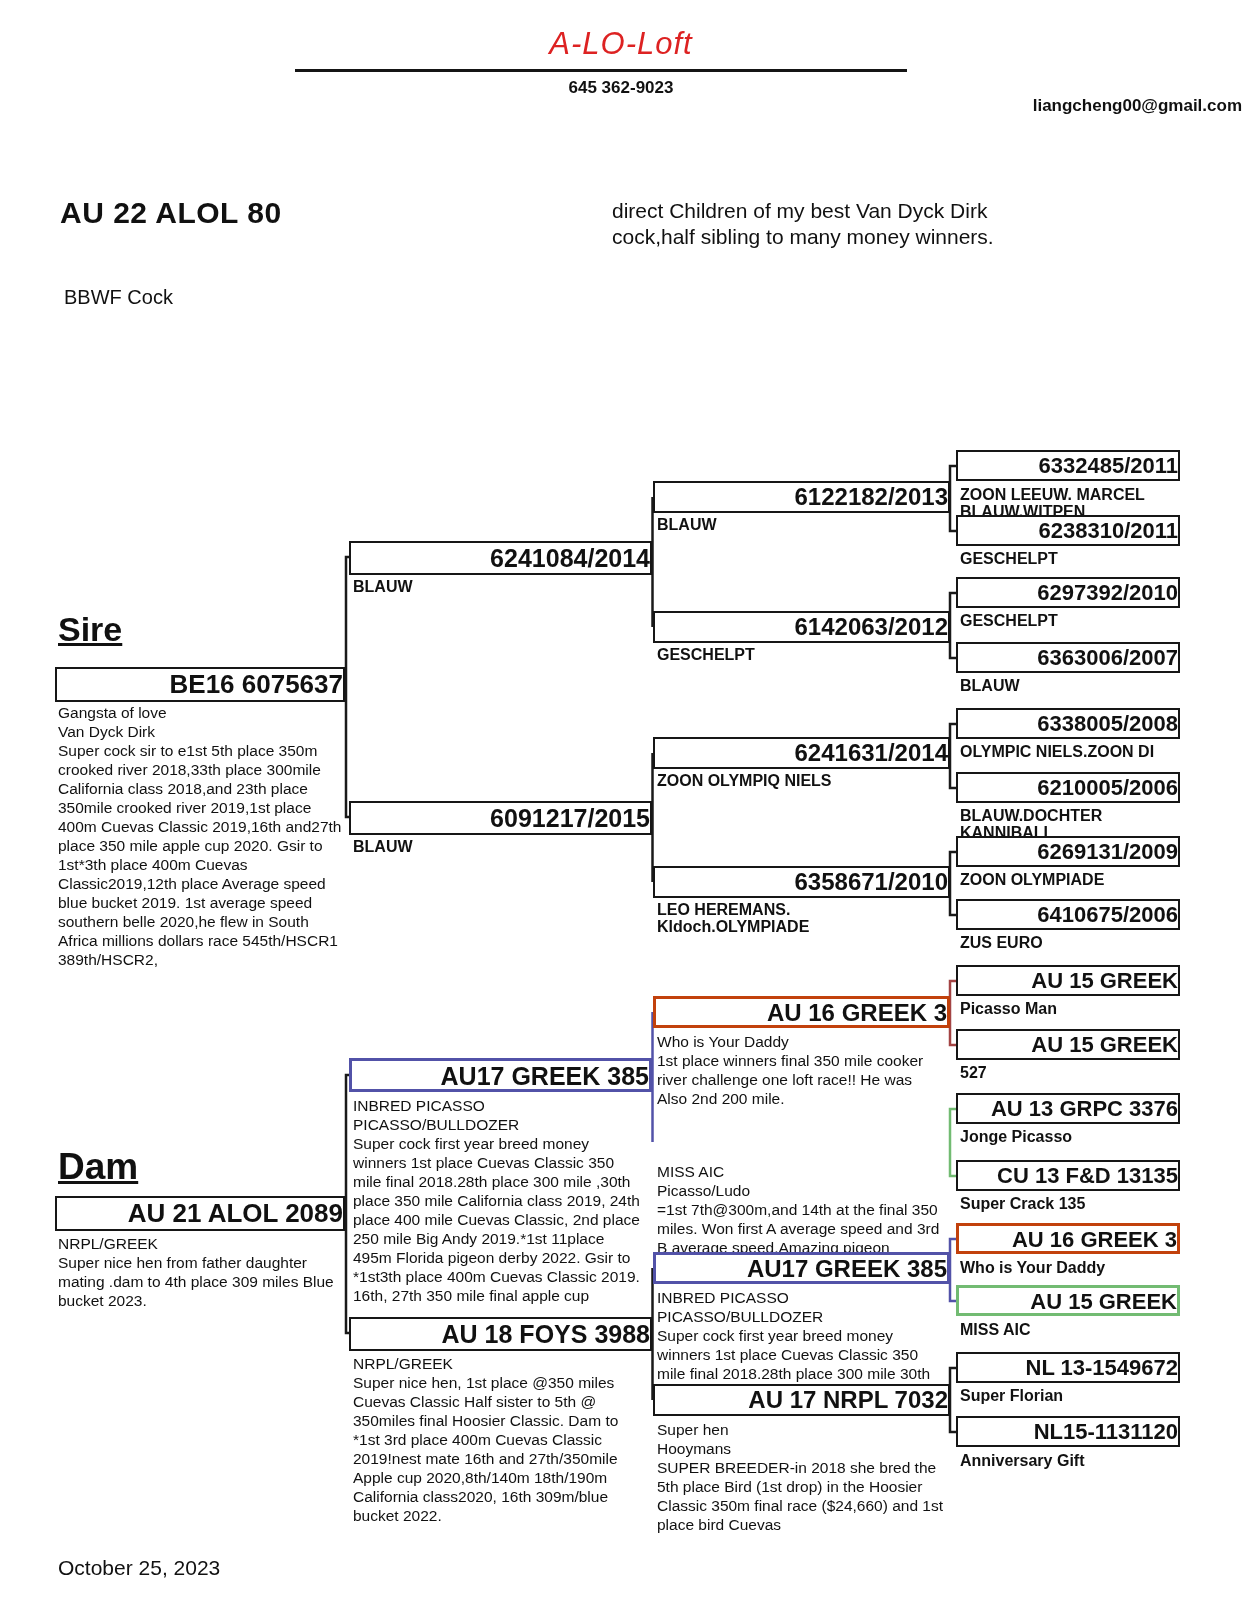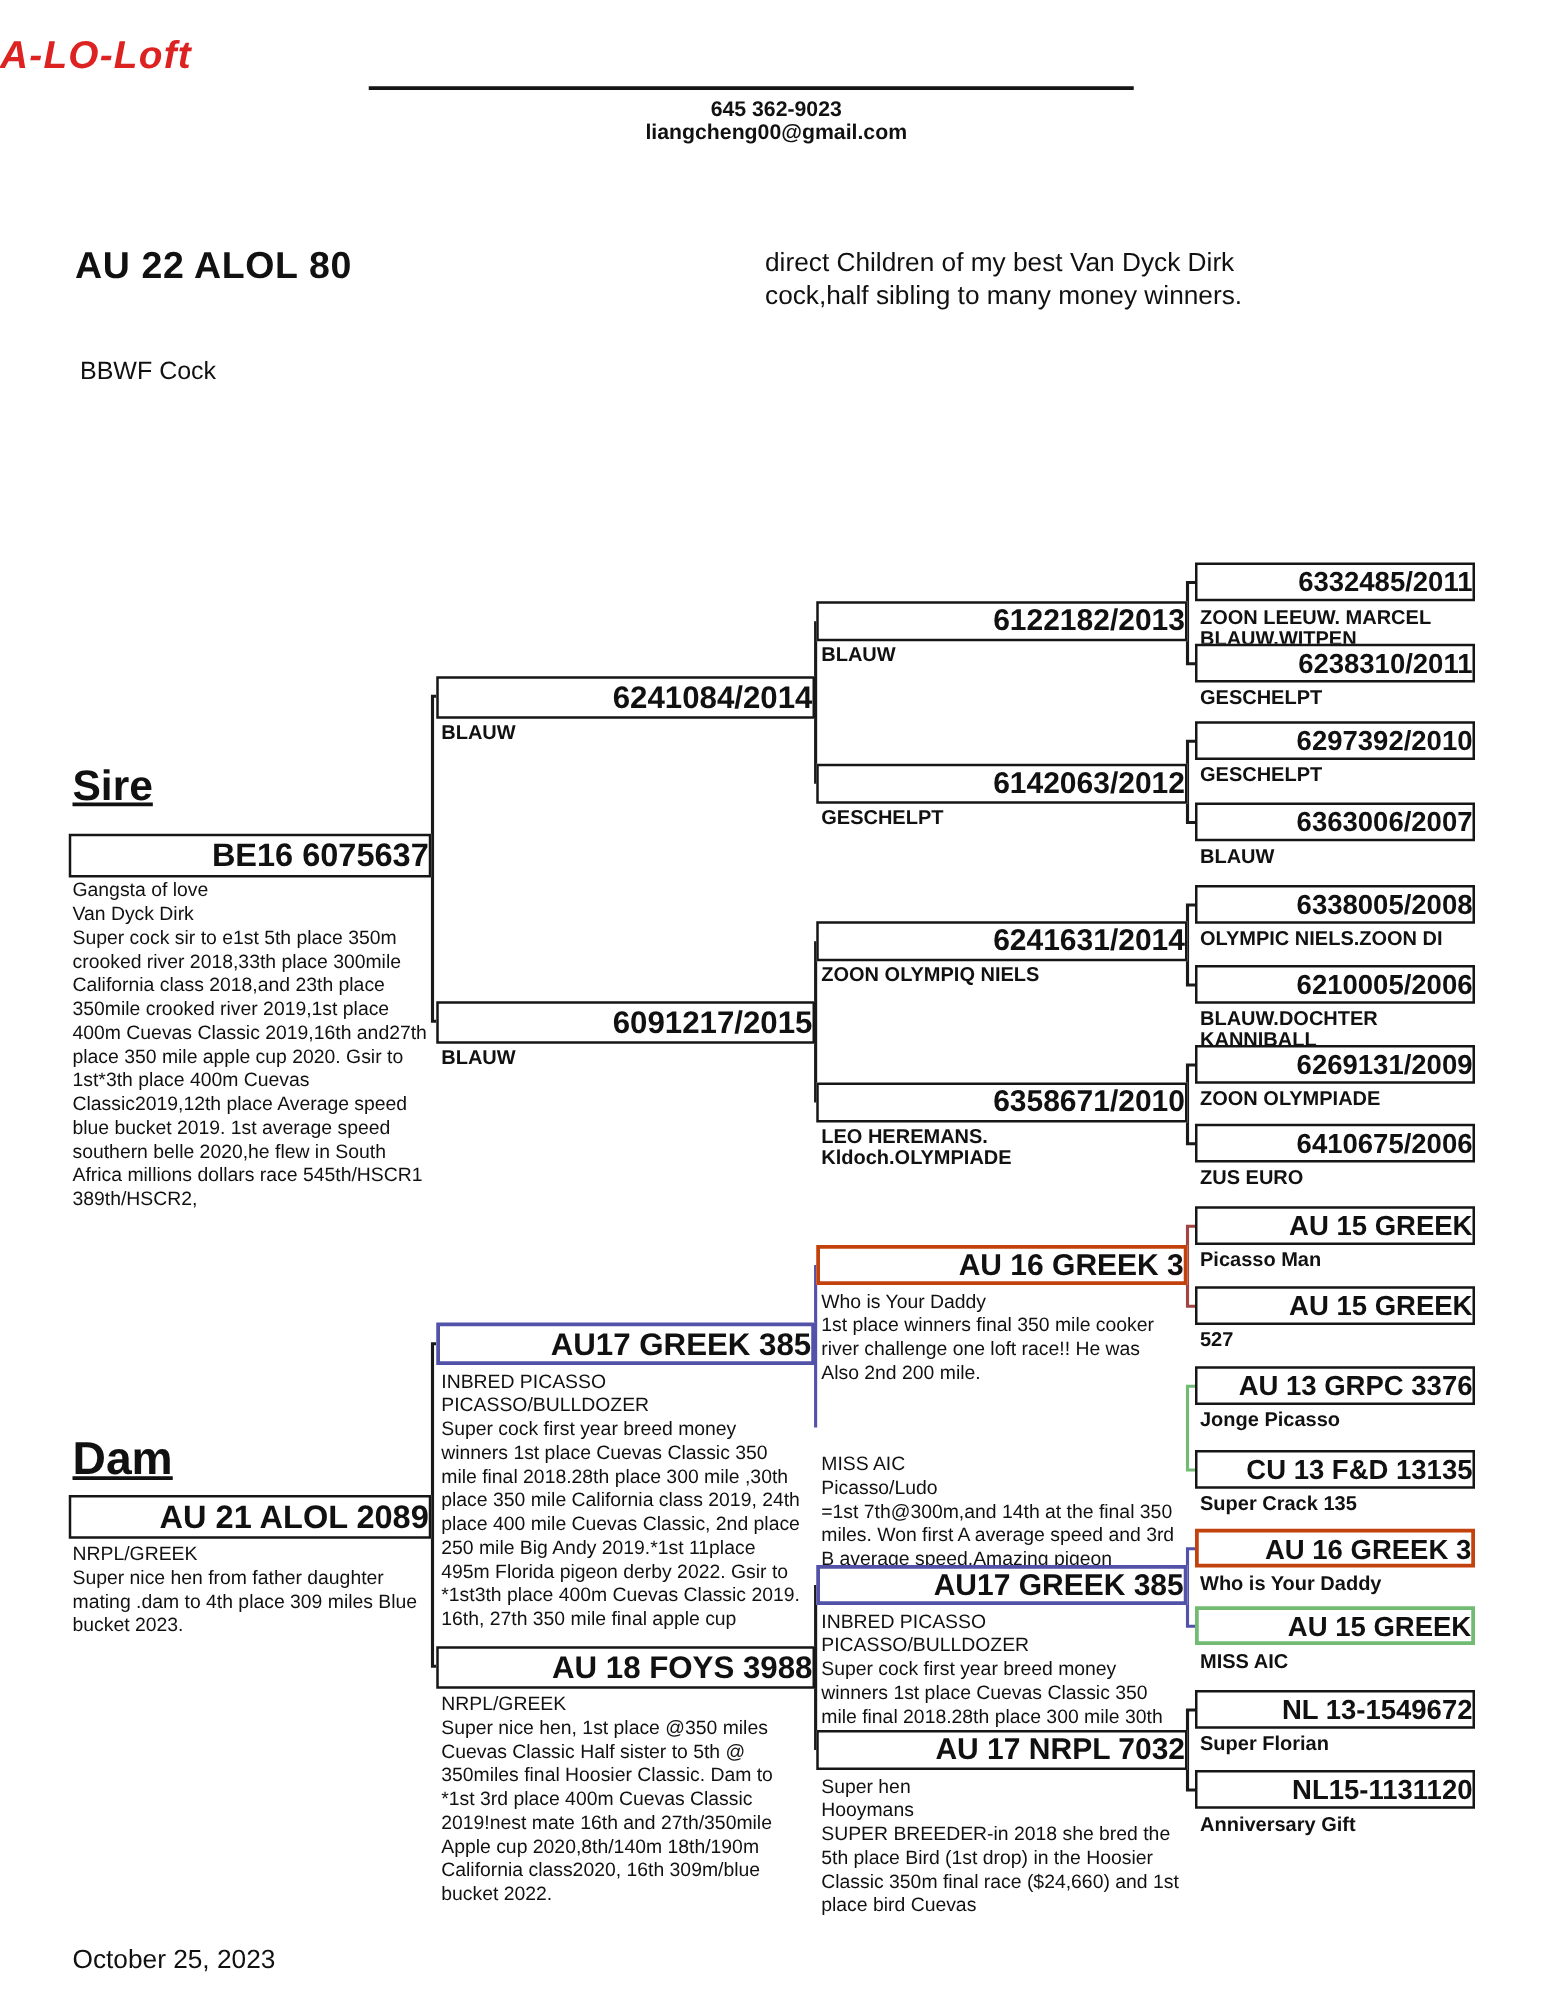--- a/index.html
+++ b/index.html
@@ -1,24 +1,24 @@
 <!DOCTYPE html>
 <html><head>
 <meta charset="utf-8">
 <style>
   html,body{margin:0;padding:0;background:#e8e8e8;}
   #page{position:relative;width:1242px;height:1605px;background:#ffffff;margin:0 auto;
         font-family:"Liberation Sans","DejaVu Sans",sans-serif;color:#111;overflow:hidden;}
   .abs{position:absolute;}
   
-  .loft-title{left:0;right:0;top:26px;text-align:left;font-size:31px;font-weight:bold;
+  .loft-title{left:0;right:0;top:26px;text-align:center;font-size:31px;font-weight:normal;
               font-style:italic;color:#dd2222;letter-spacing:1px;z-index:3;}
   .hr{left:295px;top:69px;width:612px;height:3px;background:#151515;z-index:3;}
   .phone{left:0;right:0;top:78px;text-align:center;font-size:17px;font-weight:bold;z-index:3;}
-  .email{left:0;right:0;top:96px;text-align:center;font-size:17px;font-weight:bold;z-index:3;}
+  .email{left:0;right:0;top:96px;text-align:right;font-size:17px;font-weight:bold;z-index:3;}
   
   .bird-band{left:60px;top:196px;font-size:30px;font-weight:bold;letter-spacing:.5px;}
   .bird-note{left:612px;top:198px;width:480px;font-size:21px;line-height:26px;white-space:pre-line;}
   .bird-desc{left:64px;top:286px;font-size:20px;}
   
   .h{font-weight:bold;text-decoration:underline;}
   .sire-h{left:58px;top:610px;font-size:34px;}
   .dam-h{left:58px;top:1146px;font-size:37px;}
   .box{position:absolute;background:#fff;border:2px solid #161616;font-weight:bold;
        padding-left:8px;z-index:2;box-sizing:border-box;white-space:nowrap;overflow:hidden;text-align:right;}

